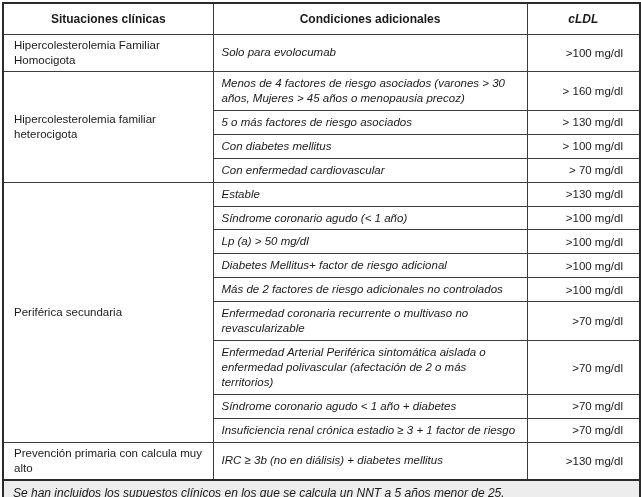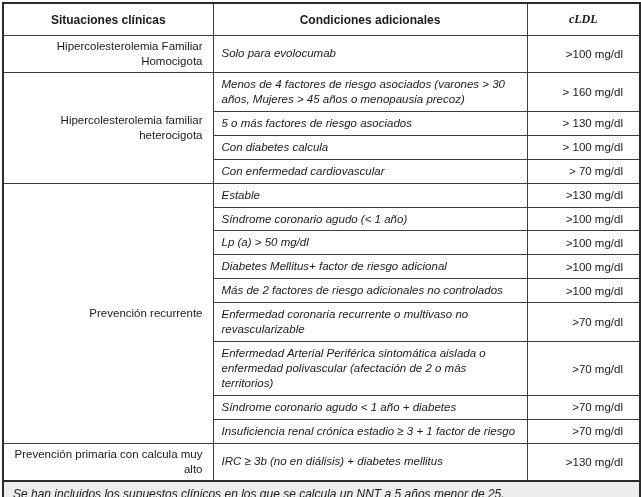--- a/index.html
+++ b/index.html
@@ -35,25 +35,25 @@
     vertical-align: middle;
     box-sizing: border-box;
   }
   th {
     font-size: 12px;
     font-weight: bold;
     text-align: center;
     padding: 8px 4px;
     background: #ffffff;
   }
-  th.cldl-head { font-style: italic; font-family: Liberation Serif, serif; }
+  th.cldl-head { font-style: italic; }
 
   td.situation {
     font-size: 11.5px;
-    text-align: right;
+    text-align: left;
     padding: 3px 10px;
     line-height: 1.3;
   }
   td.condition {
     font-size: 11.5px;
     text-align: left;
     padding: 4px 8px;
     line-height: 1.3;
     font-style: italic;
   }
@@ -99,29 +99,29 @@
         <tr>
           <td class="situation" rowspan="4">Hipercolesterolemia familiar heterocigota</td>
           <td class="condition">Menos de 4 factores de riesgo asociados (varones &gt; 30 años, Mujeres &gt; 45 años o menopausia precoz)</td>
           <td class="cldl">&gt; 160 mg/dl</td>
         </tr>
         <tr>
           <td class="condition">5 o más factores de riesgo asociados</td>
           <td class="cldl">&gt; 130 mg/dl</td>
         </tr>
         <tr>
-          <td class="condition">Con diabetes calcula</td>
+          <td class="condition">Con diabetes mellitus</td>
           <td class="cldl">&gt; 100 mg/dl</td>
         </tr>
         <tr>
           <td class="condition">Con enfermedad cardiovascular</td>
           <td class="cldl">&gt; 70 mg/dl</td>
         </tr>
         <tr>
-          <td class="situation" rowspan="9">Prevención recurrente</td>
+          <td class="situation" rowspan="9">Periférica secundaria</td>
           <td class="condition">Estable</td>
           <td class="cldl">&gt;130 mg/dl</td>
         </tr>
         <tr>
           <td class="condition">Síndrome coronario agudo (&lt; 1 año)</td>
           <td class="cldl">&gt;100 mg/dl</td>
         </tr>
         <tr>
           <td class="condition">Lp (a) &gt; 50 mg/dl</td>
           <td class="cldl">&gt;100 mg/dl</td>

